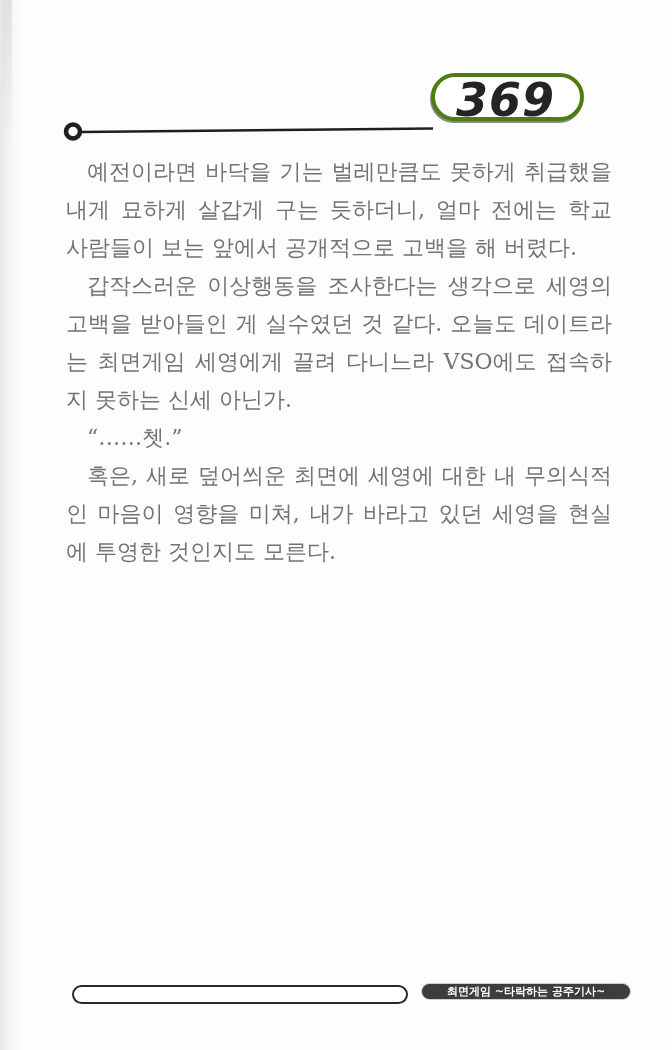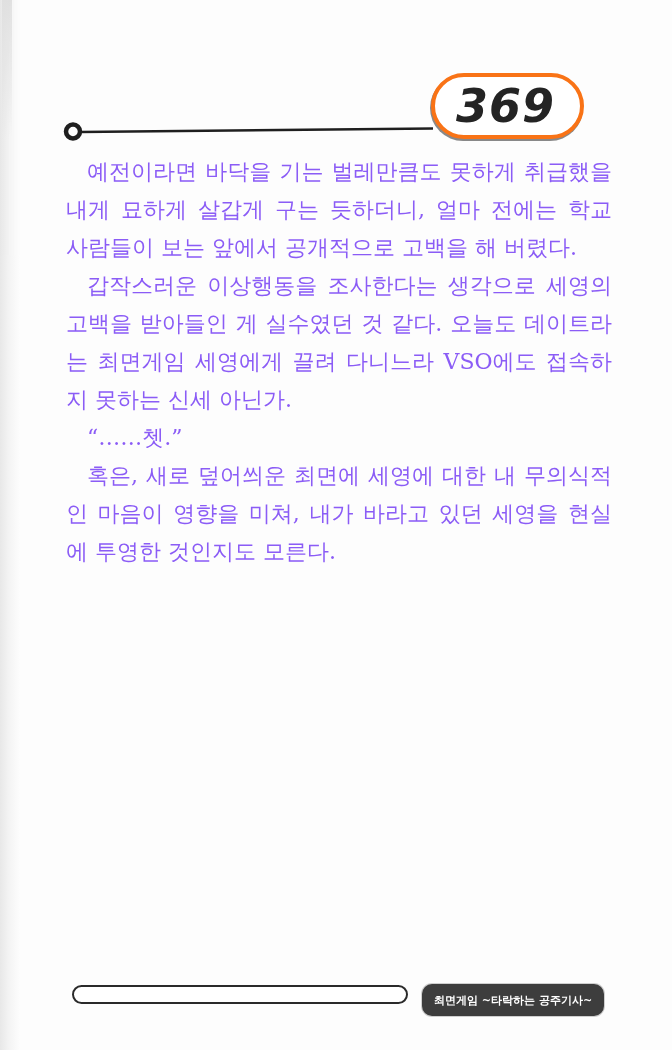--- a/index.html
+++ b/index.html
@@ -17,51 +17,51 @@
     opacity:.85;
   }
   .scan-shadow::after{
     content:"";position:absolute;left:2px;top:0;width:10px;height:140px;
     background:linear-gradient(to bottom,#dcdcdc,rgba(255,255,255,0));
   }
   
   .header-rule{position:absolute;left:0;top:0;}
   
   .page-number-pill{
-    position:absolute;left:431px;top:73px;width:153px;height:66px;
+    position:absolute;left:431px;top:73px;width:153px;height:48px;
     background:#ffffff;
-    border:4px solid #f97316;border-radius:34px;
+    border:4px solid #4d7c0f;border-radius:34px;
     box-shadow:-1px 2px 0 rgba(40,40,40,.55);
-    display:flex;align-items:center;justify-content:center;
+    display:flex;align-items:flex-start;justify-content:center;
     box-sizing:border-box;
   }
   .page-number{
     font-family:"DejaVu Sans","Liberation Sans",sans-serif;
     font-style:italic;font-weight:800;font-size:46px;
     color:#242424;letter-spacing:1px;line-height:1;
     transform:translateX(-2px);
   }
   
   .page-body{
     position:absolute;left:66px;top:153px;width:546px;
-    font-size:22px;line-height:38px;color:#8b5cf6;
+    font-size:22px;line-height:38px;color:#737373;
     text-align:justify;word-break:break-all;
   }
   .page-body p{margin:0;text-indent:21px;}
   
   .footer-rule{
     position:absolute;left:72px;top:985px;width:336px;height:19px;
     background:#ffffff;border:2px solid #2a2a2a;border-radius:11px;
     box-sizing:border-box;
   }
   .book-title-badge{
-    position:absolute;left:422px;top:984px;height:32px;min-width:165px;
+    position:absolute;left:422px;top:984px;height:15px;min-width:165px;
     background:#3d3d3d;border-radius:10px;
     display:flex;align-items:center;justify-content:center;
-    padding:0 12px;box-sizing:border-box;
+    padding:0 25px;box-sizing:border-box;
     box-shadow:0 0 0 1px rgba(120,120,120,.35);
   }
   .book-title-badge span{
     font-family:"DejaVu Sans","Liberation Sans",sans-serif;
     font-size:11px;font-weight:bold;color:#ffffff;
     white-space:nowrap;line-height:1;
   }
 </style>
 </head>
 <body>

